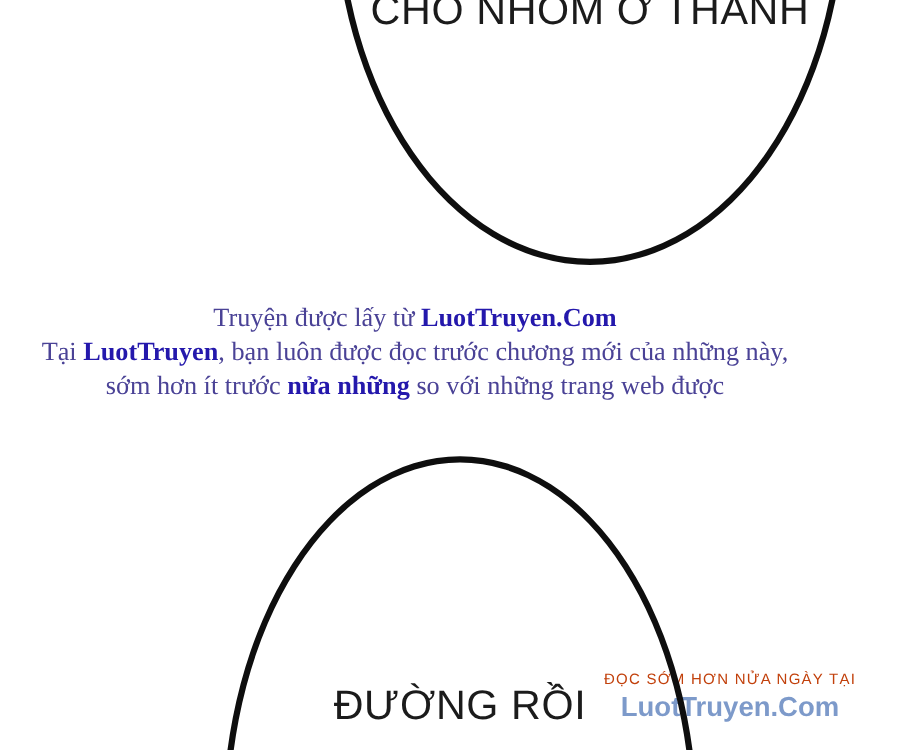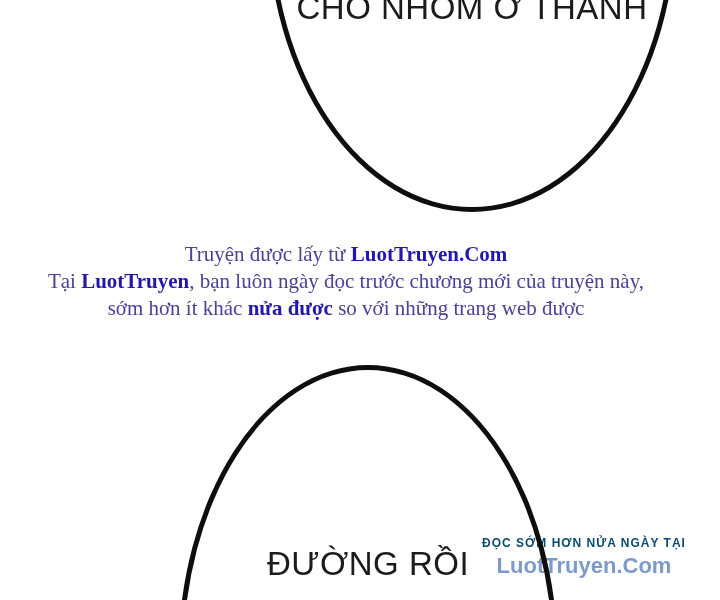--- a/index.html
+++ b/index.html
@@ -46,21 +46,21 @@
     letter-spacing: 0.5px;
     white-space: nowrap;
     font-family: "Liberation Sans", "DejaVu Sans", sans-serif;
   }
   .bubble-text-top    { left: 272px; top: -14px; width: 400px; }
   .bubble-text-bottom { left: 168px; top: 542px; width: 400px; }
 
   
   .center-wm {
     position: absolute;
-    left: 18px;
+    left: 4px;
     top: 241px;
     width: 656px;
     z-index: 4;
     text-align: center;
     font-family: "Liberation Serif", "DejaVu Serif", serif;
     font-size: 21px;
     line-height: 27px;
     color: #4a4296;
   }
   .wm-bold {
@@ -72,23 +72,23 @@
   .corner-wm {
     position: absolute;
     left: 468px;
     top: 536px;
     width: 232px;
     z-index: 2;
     text-align: center;
   }
   .corner-tagline {
     font-size: 12px;
-    font-weight: bold;
+    font-weight: normal;
     letter-spacing: 1px;
-    color: #0c4a6e;
+    color: #c2410c;
     white-space: nowrap;
   }
   .corner-site {
     margin-top: 3px;
     font-size: 22px;
     font-weight: bold;
     color: #7d9aca;
     white-space: nowrap;
   }
 </style>
@@ -114,20 +114,20 @@
 
   <div class="bubble-text bubble-text-bottom">
     <div>ĐƯỜNG RỒI</div>
   </div>
 
   <div class="center-wm">
     <div>
       <span>Truyện được lấy từ </span><span class="wm-bold">LuotTruyen.Com</span>
     </div>
     <div>
-      <span>Tại </span><span class="wm-bold">LuotTruyen</span><span>, bạn luôn ngày đọc trước chương mới của truyện này,</span>
+      <span>Tại </span><span class="wm-bold">LuotTruyen</span><span>, bạn luôn được đọc trước chương mới của những này,</span>
     </div>
     <div>
-      <span>sớm hơn ít khác </span><span class="wm-bold">nửa được</span><span> so với những trang web được</span>
+      <span>sớm hơn ít trước </span><span class="wm-bold">nửa những</span><span> so với những trang web được</span>
     </div>
   </div>
 
 </div>
 
 </body></html>

